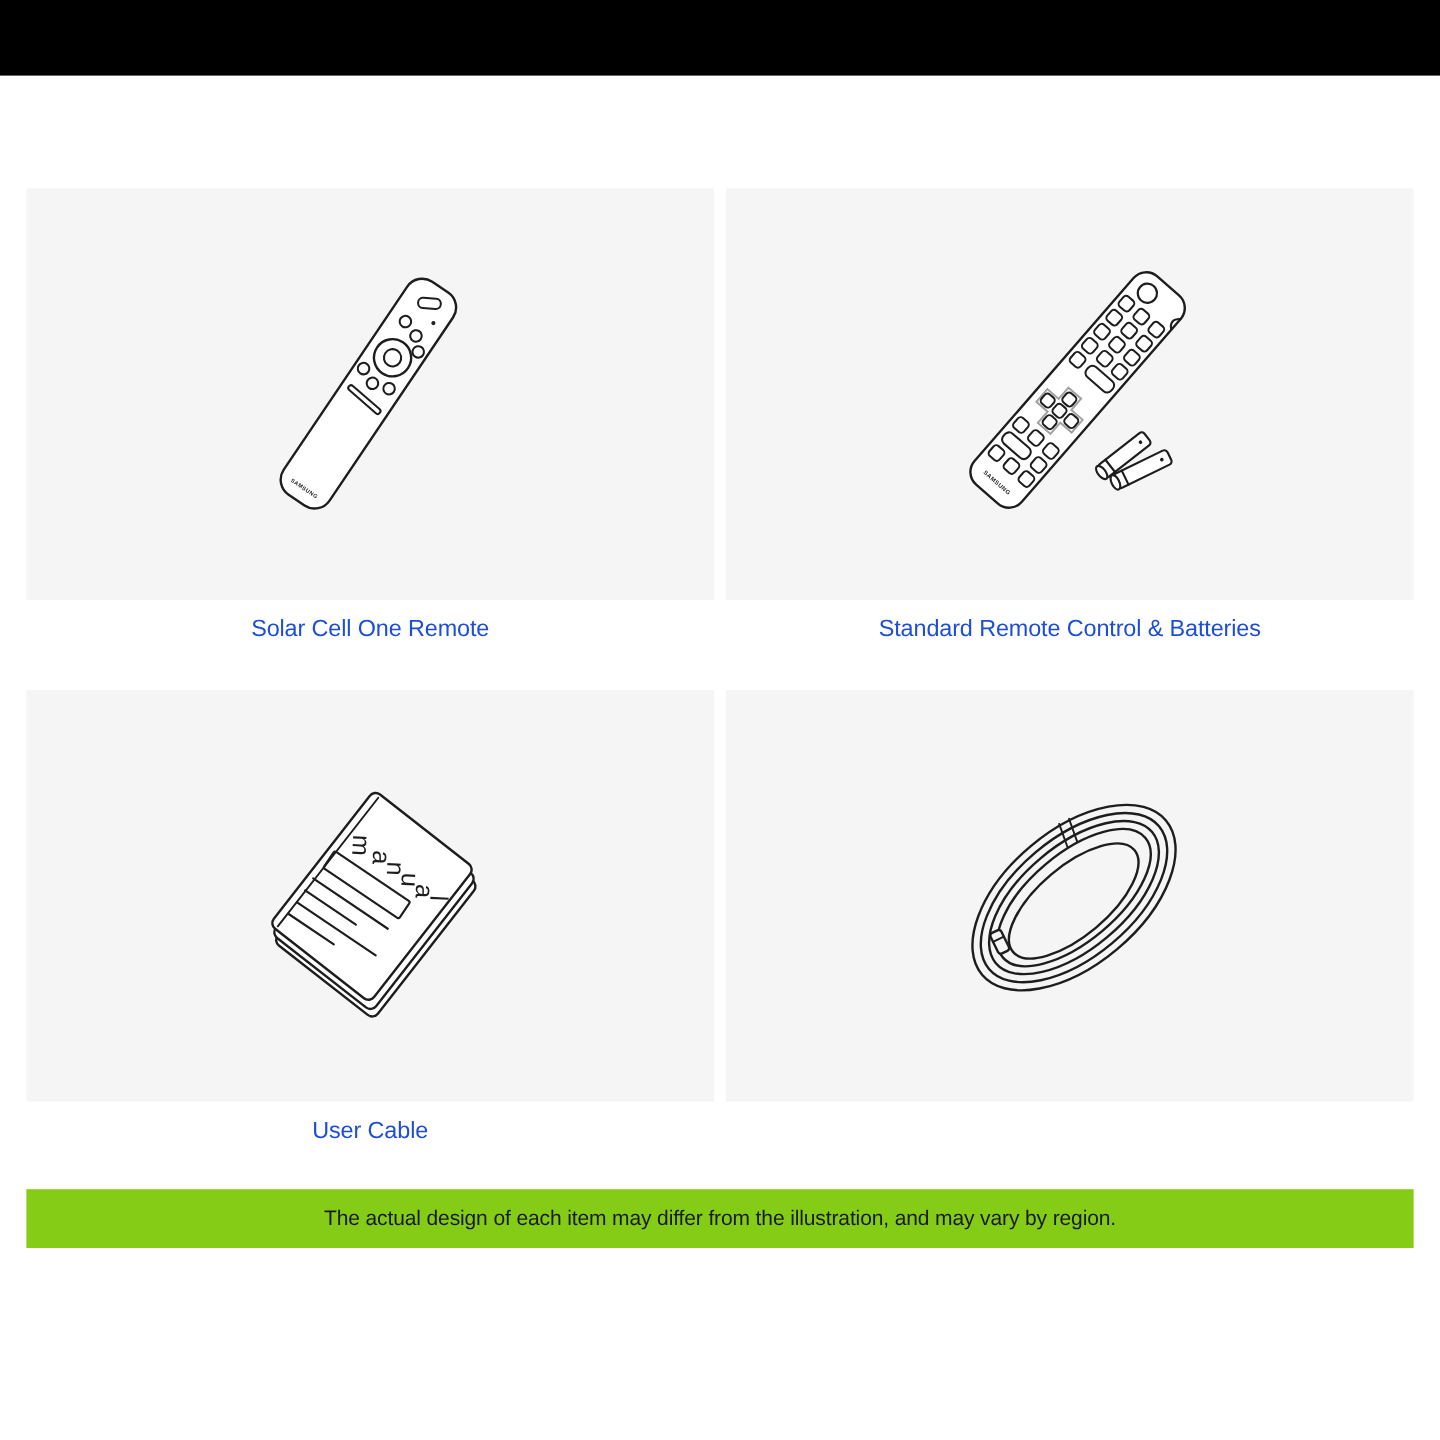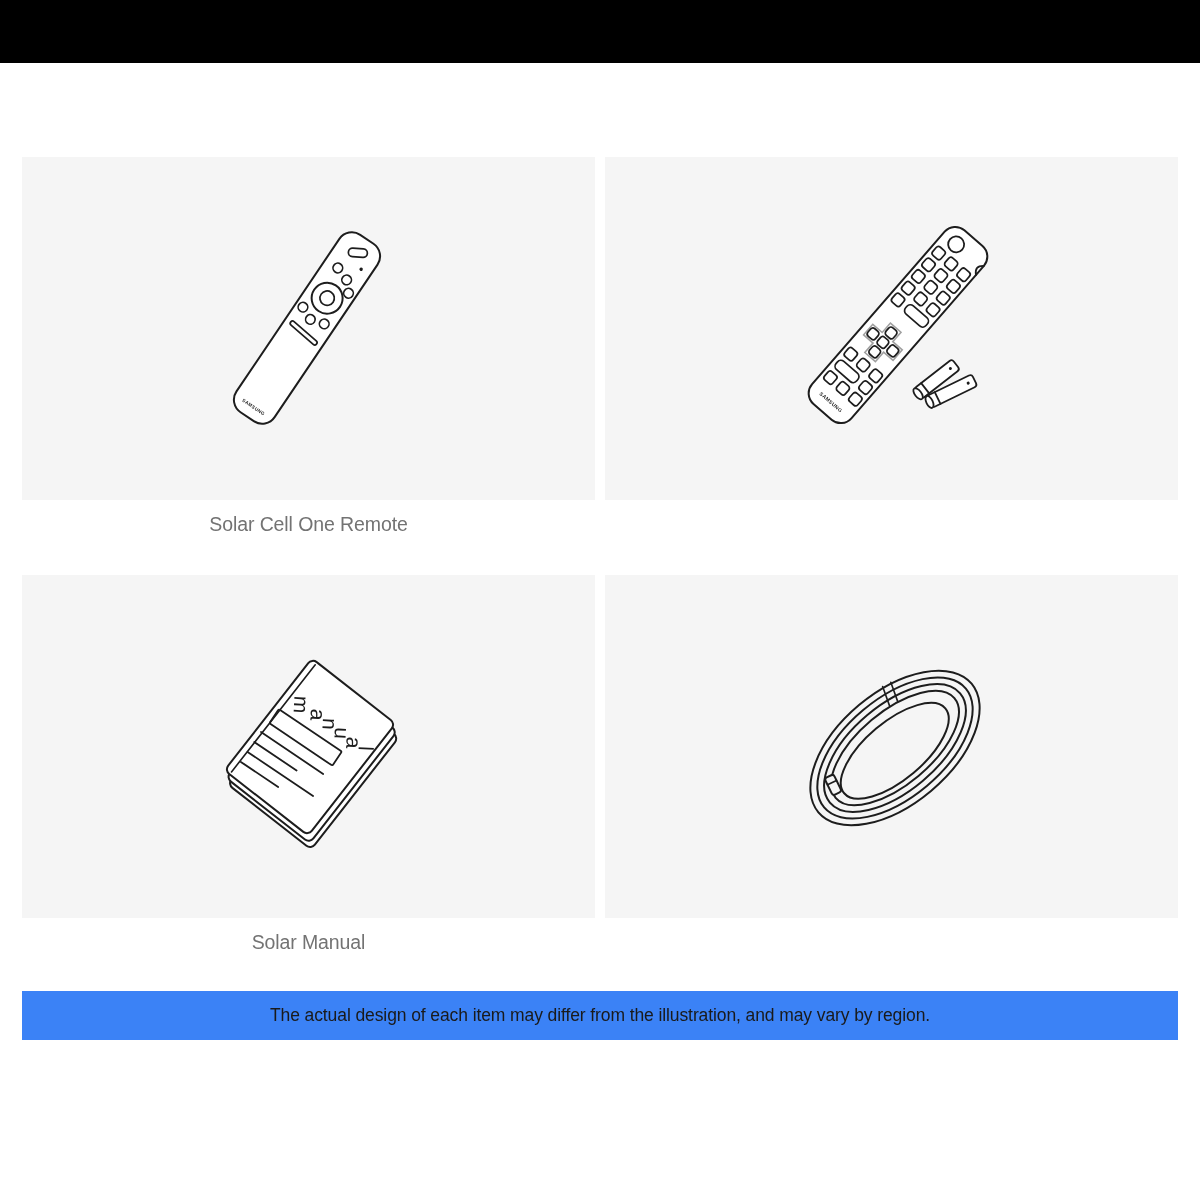--- a/index.html
+++ b/index.html
@@ -18,24 +18,24 @@
   }
   figure.cell{margin:0;padding:0;}
   .panel{
     width:573px;height:343px;background:#f5f5f5;
     display:flex;align-items:center;justify-content:center;
     overflow:hidden;
   }
   .caption{
     height:75px;box-sizing:border-box;padding-top:13px;
     text-align:center;
-    font-size:19.5px;font-weight:500;color:#737373;letter-spacing:-0.1px;
+    font-size:19.5px;font-weight:500;color:#1d4ed8;letter-spacing:-0.1px;
   }
   .disclaimer{
-    margin-top:-2px;height:49px;background:#3b82f6;
+    margin-top:-2px;height:49px;background:#84cc16;
     display:flex;align-items:center;justify-content:center;
   }
   .disclaimer span{
     font-size:17.5px;color:#1a1a1a;letter-spacing:-0.1px;
   }
   svg text{font-family:"Liberation Sans",sans-serif;}
 </style>
 </head>
 <body>
 
@@ -116,20 +116,21 @@
               <circle cx="17" cy="0" r="1.5" fill="#1d1d1d" stroke="none"></circle>
             </g>
             <g transform="translate(347,234) rotate(-26)" fill="#ffffff" stroke="#1d1d1d" stroke-width="1.8" stroke-linecap="round">
               <rect x="-25" y="-6.5" width="50" height="13" rx="3"></rect>
               <ellipse cx="-25" cy="0" rx="3.2" ry="6.5"></ellipse>
               <line x1="-16" y1="-6.5" x2="-16" y2="6.5"></line>
               <circle cx="18" cy="0" r="1.5" fill="#1d1d1d" stroke="none"></circle>
             </g>
           </svg>
         </div>
+        <figcaption class="caption">Standard Remote Control &amp; Batteries</figcaption>
       </figure>
 
       <figure class="cell">
         <div class="panel">
           <svg width="573" height="343" viewBox="0 0 573 343">
             <g transform="translate(288,172) rotate(38)" fill="none" stroke="#1d1d1d" stroke-width="2" stroke-linecap="round">
               <rect x="-53" y="-71" width="106" height="142" rx="6" fill="#ffffff" transform="translate(11,9)"></rect>
               <rect x="-53" y="-71" width="106" height="142" rx="6" fill="#ffffff" transform="translate(6,5)"></rect>
               <rect x="-53" y="-71" width="106" height="142" rx="6" fill="#ffffff"></rect>
               <path d="M -46.5 -68 L -46.5 68" stroke-width="1.6"></path>
@@ -137,21 +138,21 @@
               <g transform="rotate(-4)" stroke-width="1.8">
                 <rect x="-47" y="-14" width="76" height="17" rx="1.5"></rect>
                 <line x1="-49" y1="15" x2="26" y2="15"></line>
                 <line x1="-49" y1="27" x2="2" y2="27"></line>
                 <line x1="-49" y1="39" x2="30" y2="39"></line>
                 <line x1="-49" y1="51" x2="-4" y2="51"></line>
               </g>
             </g>
           </svg>
         </div>
-        <figcaption class="caption">Solar Manual</figcaption>
+        <figcaption class="caption">User Cable</figcaption>
       </figure>
 
       <figure class="cell">
         <div class="panel">
           <svg width="573" height="343" viewBox="0 0 573 343">
             <g transform="translate(290,173) rotate(-40)" fill="none" stroke="#1d1d1d" stroke-width="2" stroke-linecap="round">
               <ellipse cx="0" cy="0" rx="100" ry="56" fill="#f5f5f5"></ellipse>
               <ellipse cx="0" cy="0" rx="92.5" ry="49.5" fill="#f5f5f5"></ellipse>
               <ellipse cx="0" cy="0" rx="85" ry="43" fill="#f5f5f5"></ellipse>
               <ellipse cx="0" cy="0" rx="77.5" ry="36.5" fill="#f5f5f5"></ellipse>

